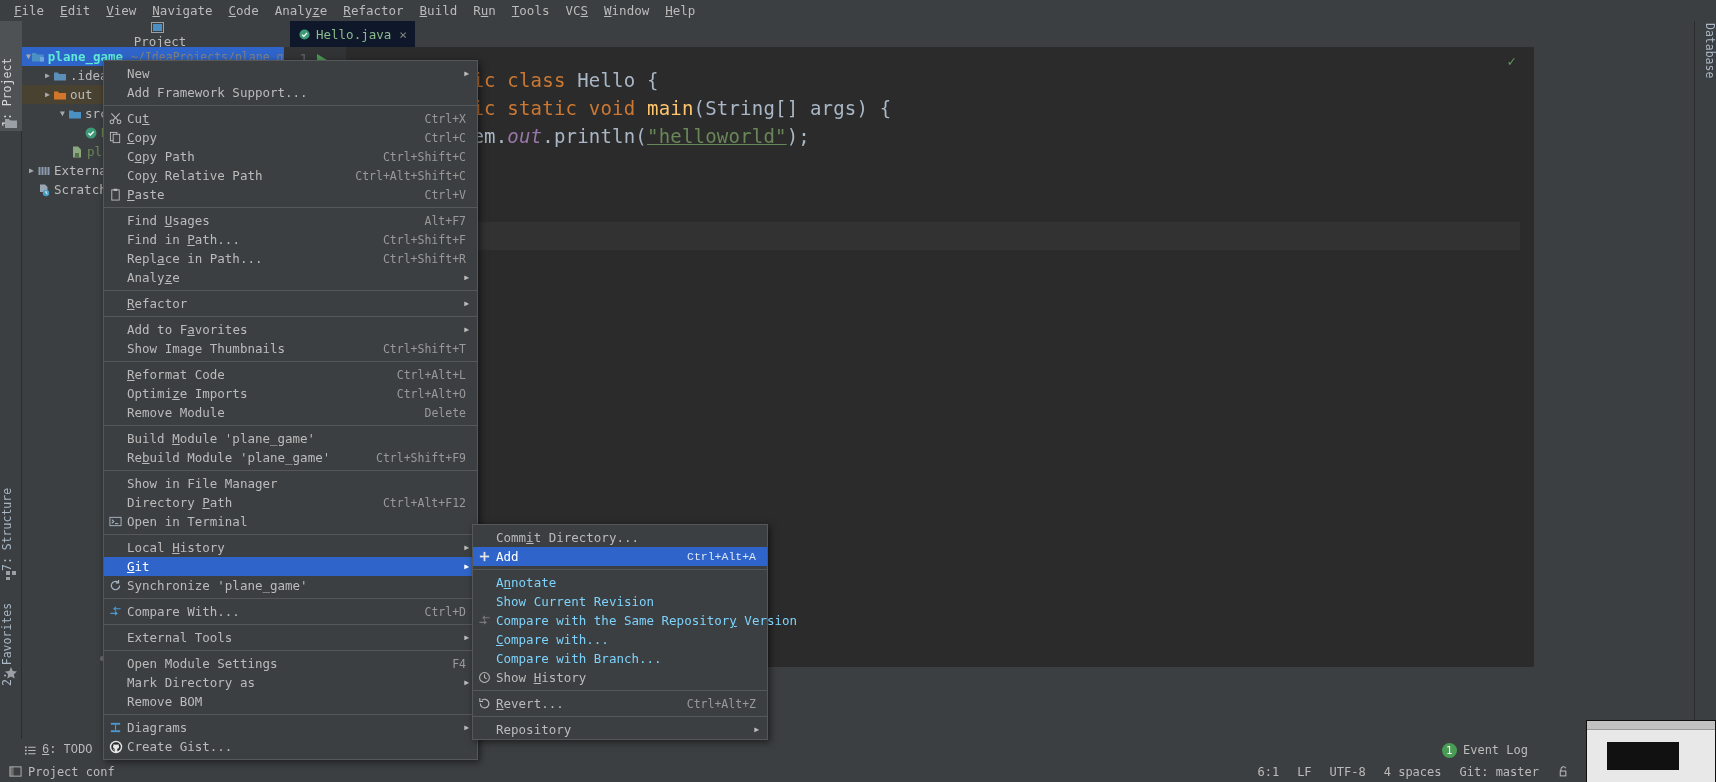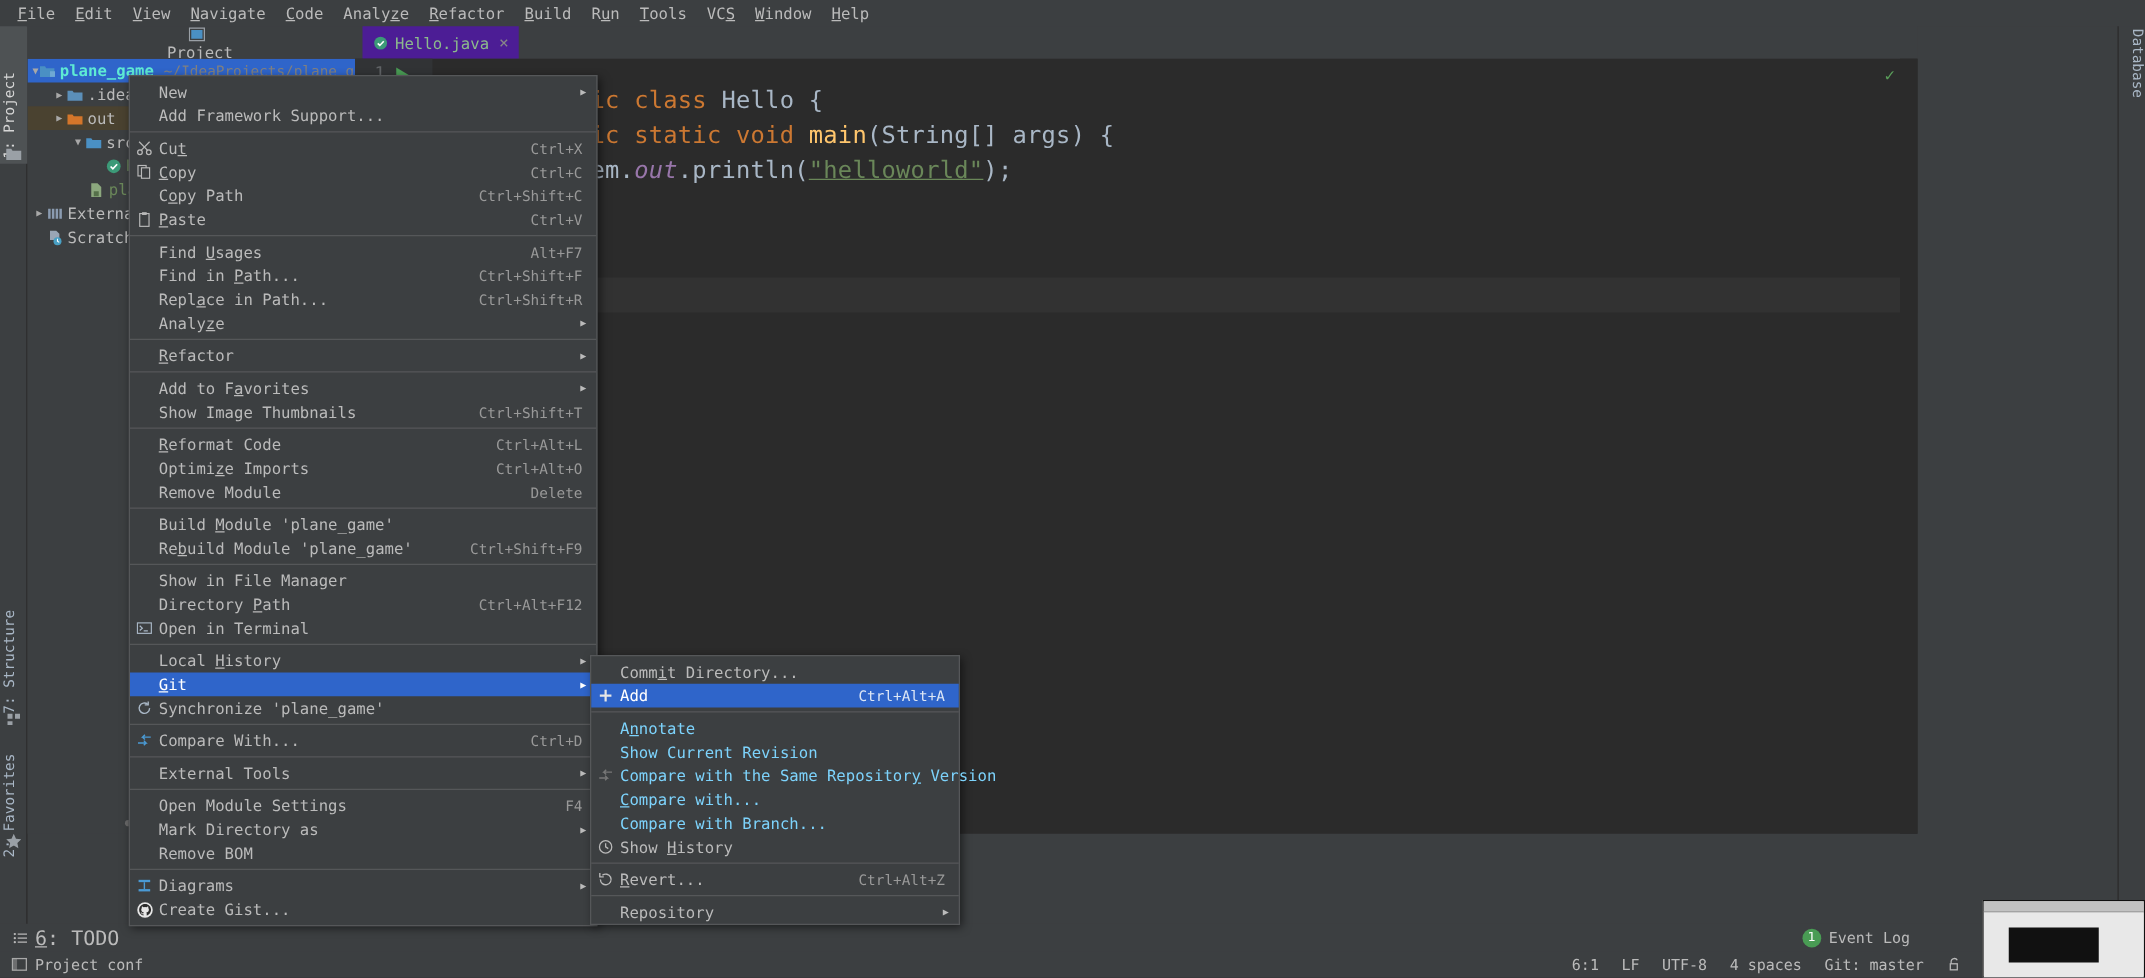--- a/index.html
+++ b/index.html
@@ -78,21 +78,21 @@
     background: #6b6b6b; border-radius: 3px;
   }
 
   
   .tabstrip {
     position: absolute; top: 21px; left: 284px; width: 1250px; height: 26px;
     background: #3c3f41;
   }
   .etab {
     position: absolute; left: 6px; top: 0; height: 26px;
-    background: #4c1d95; display: flex; align-items: center; padding: 0 8px 0 8px;
+    background: #0f172a; display: flex; align-items: center; padding: 0 8px 0 8px;
     font-size: 12.5px; color: #8cbb8c;
   }
   .etab .closex { margin-left: 8px; color: #888; font-size: 13px; }
 
   
   .editor {
     position: absolute; top: 47px; left: 284px; width: 1250px; height: 620px;
     background: #2b2b2b;
   }
   .gutter {
@@ -138,22 +138,22 @@
     writing-mode: vertical-rl;
     font-size: 11.5px; color: #a9b7c6; white-space: nowrap;
   }
 
   
   .bottom-tools {
     position: absolute; bottom: 21px; left: 0; width: 1716px; height: 22px;
     background: #3c3f41; display: flex; align-items: center;
   }
   .btool {
-    font-size: 16px; color: #bbbbbb; display: flex; align-items: center;
-    gap: 5px; padding: 0 10px; white-space: nowrap;
+    font-size: 12px; color: #bbbbbb; display: flex; align-items: center;
+    gap: 5px; padding: 0 24px; white-space: nowrap; font-family: Liberation Mono, monospace;
   }
   .btool .mn { text-decoration: underline; }
   .eventlog { margin-left: auto; display: flex; align-items: center; gap: 6px; padding-right: 188px; }
   .badge {
     width: 15px; height: 15px; border-radius: 50%; background: #499c54;
     color: #fff; font-size: 10px; display: flex; align-items: center;
     justify-content: center; font-family: "DejaVu Sans", sans-serif;
   }
 
   .statusbar {
@@ -182,21 +182,21 @@
   .menu-git  { left: 472px; top: 524px; width: 296px; }
   .mi {
     position: relative; height: 19px; display: flex; align-items: center;
     padding-left: 23px; font-size: 12.5px; color: #bbbbbb; white-space: nowrap;
   }
   .mi.hl { background: #2f65ca; color: #ffffff; }
   .mi.dis { color: #7dd3fc; }
   .mi .sc {
     position: absolute; right: 11px; font-size: 11.5px; color: #999999;
   }
-  .mi.hl .sc { color: #dce6f5; }
+  .mi.hl .sc { color: #dce6f5; font-family: Liberation Mono, monospace; }
   .mi .sub {
     position: absolute; right: 8px; font-size: 8px; color: #bbbbbb;
   }
   .mi .mico {
     position: absolute; left: 4px; width: 15px; height: 15px;
     display: flex; align-items: center; justify-content: center;
   }
   .mi .mn { text-decoration: underline; }
   .msep { height: 1px; background: #555759; margin: 3px 0; }
   .menu-pad { height: 3px; }
@@ -445,20 +445,24 @@
           </svg>
       </span>
       <span><span class="mn">C</span>opy</span>
       <span class="sc">Ctrl+C</span>
     </div>
     <div class="mi">
       <span>C<span class="mn">o</span>py Path</span>
       <span class="sc">Ctrl+Shift+C</span>
     </div>
     <div class="mi">
+      <span>Cop<span class="mn">y</span> Relative Path</span>
+      <span class="sc">Ctrl+Alt+Shift+C</span>
+    </div>
+    <div class="mi">
       <span class="mico">
         <svg width="13" height="13" viewBox="0 0 14 14">
             <rect x="3" y="2" width="8" height="11" fill="none" stroke="#b9b9b9" stroke-width="1"></rect>
             <rect x="5" y="0.8" width="4" height="2.4" fill="#b9b9b9"></rect>
           </svg>
       </span>
       <span><span class="mn">P</span>aste</span>
       <span class="sc">Ctrl+V</span>
     </div>
     <div class="msep"></div>

